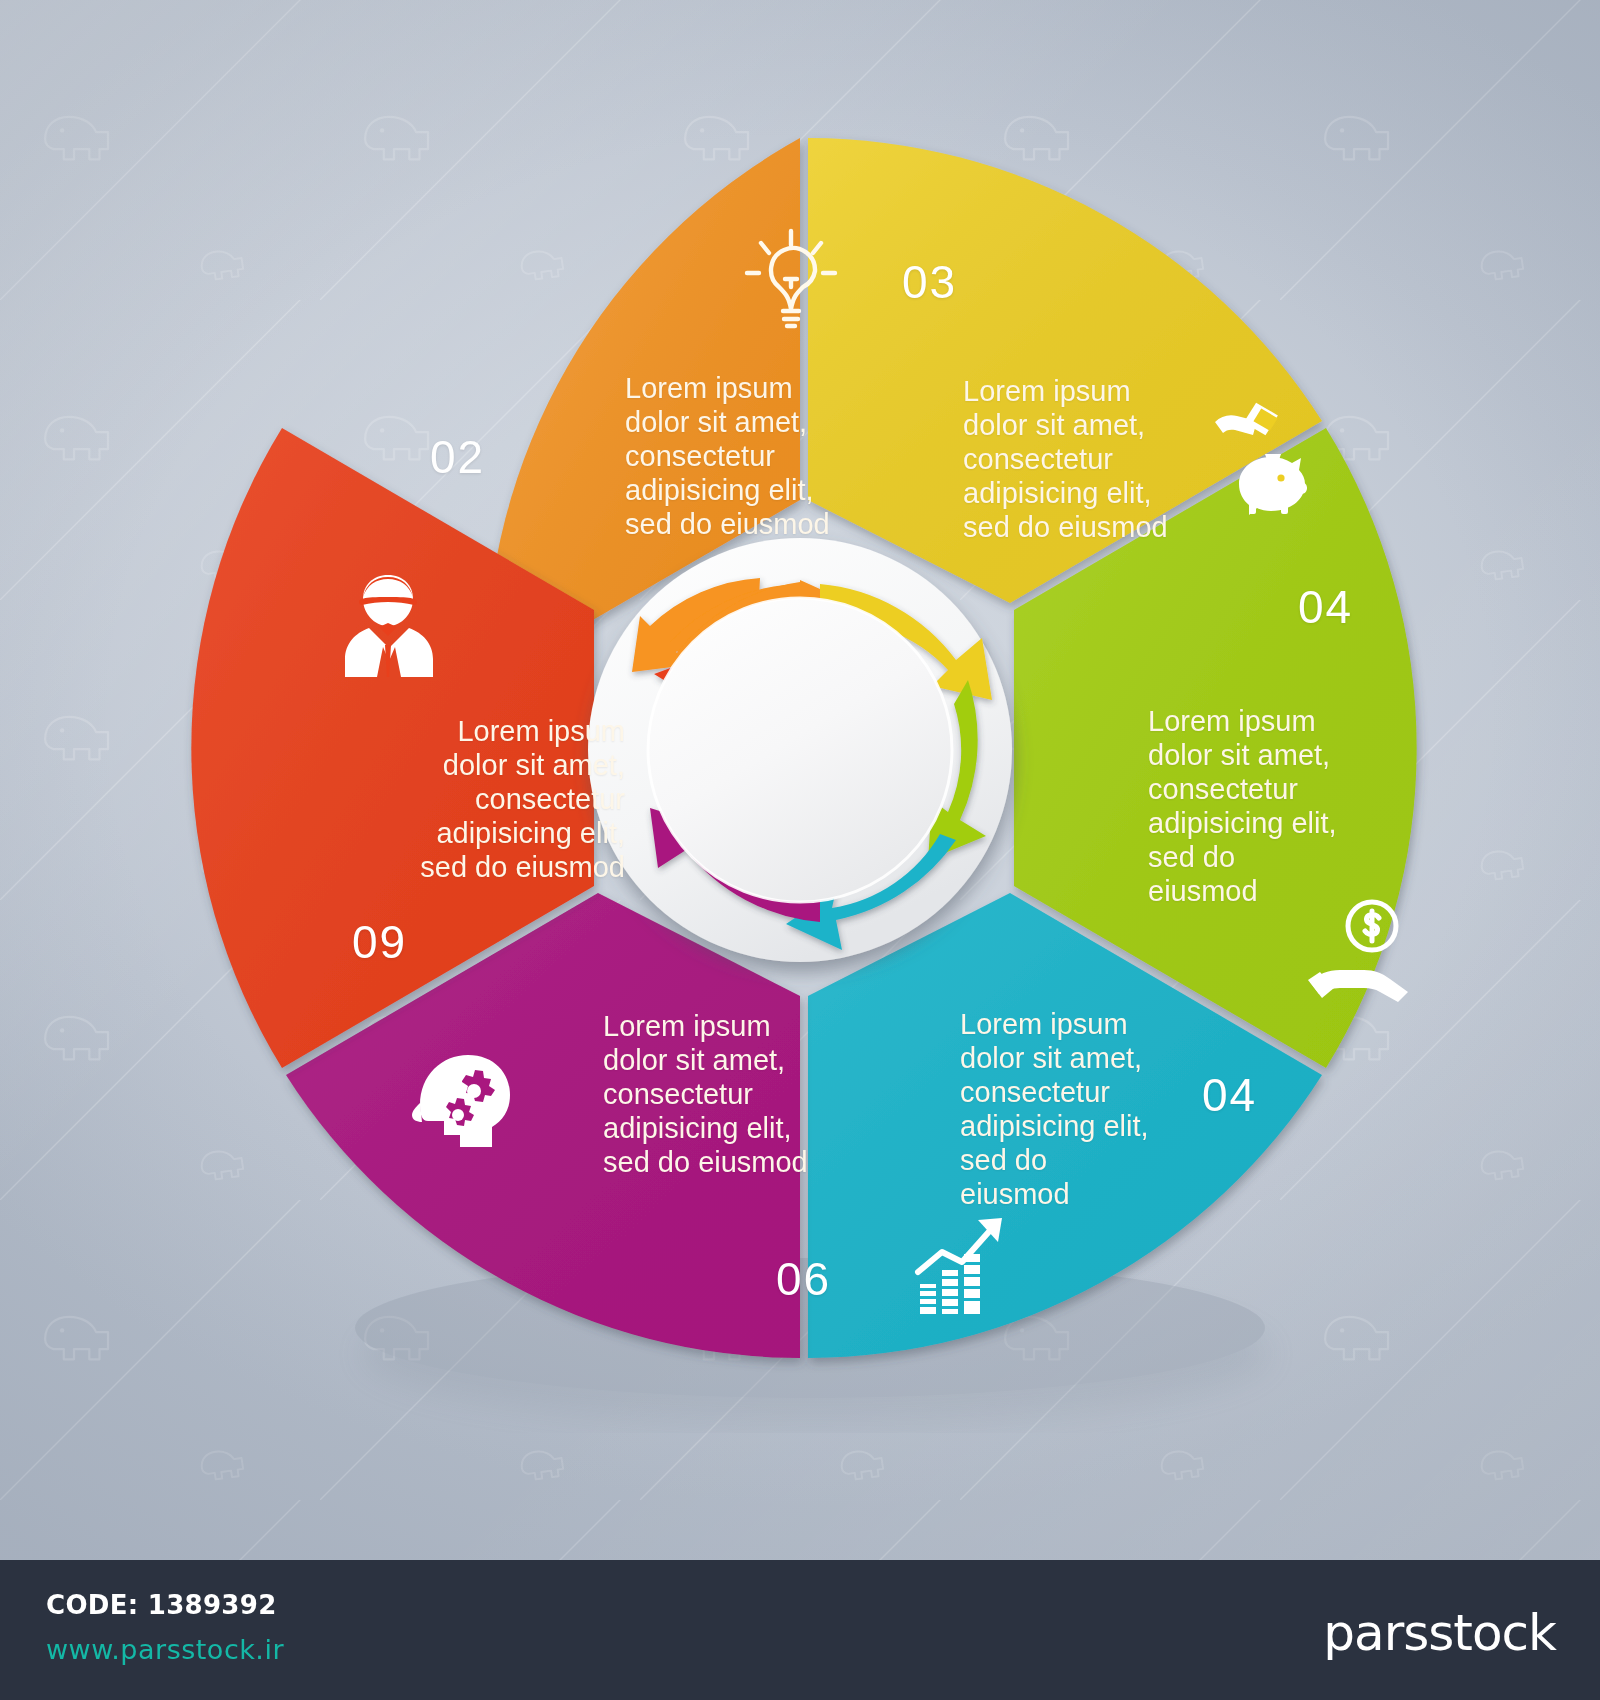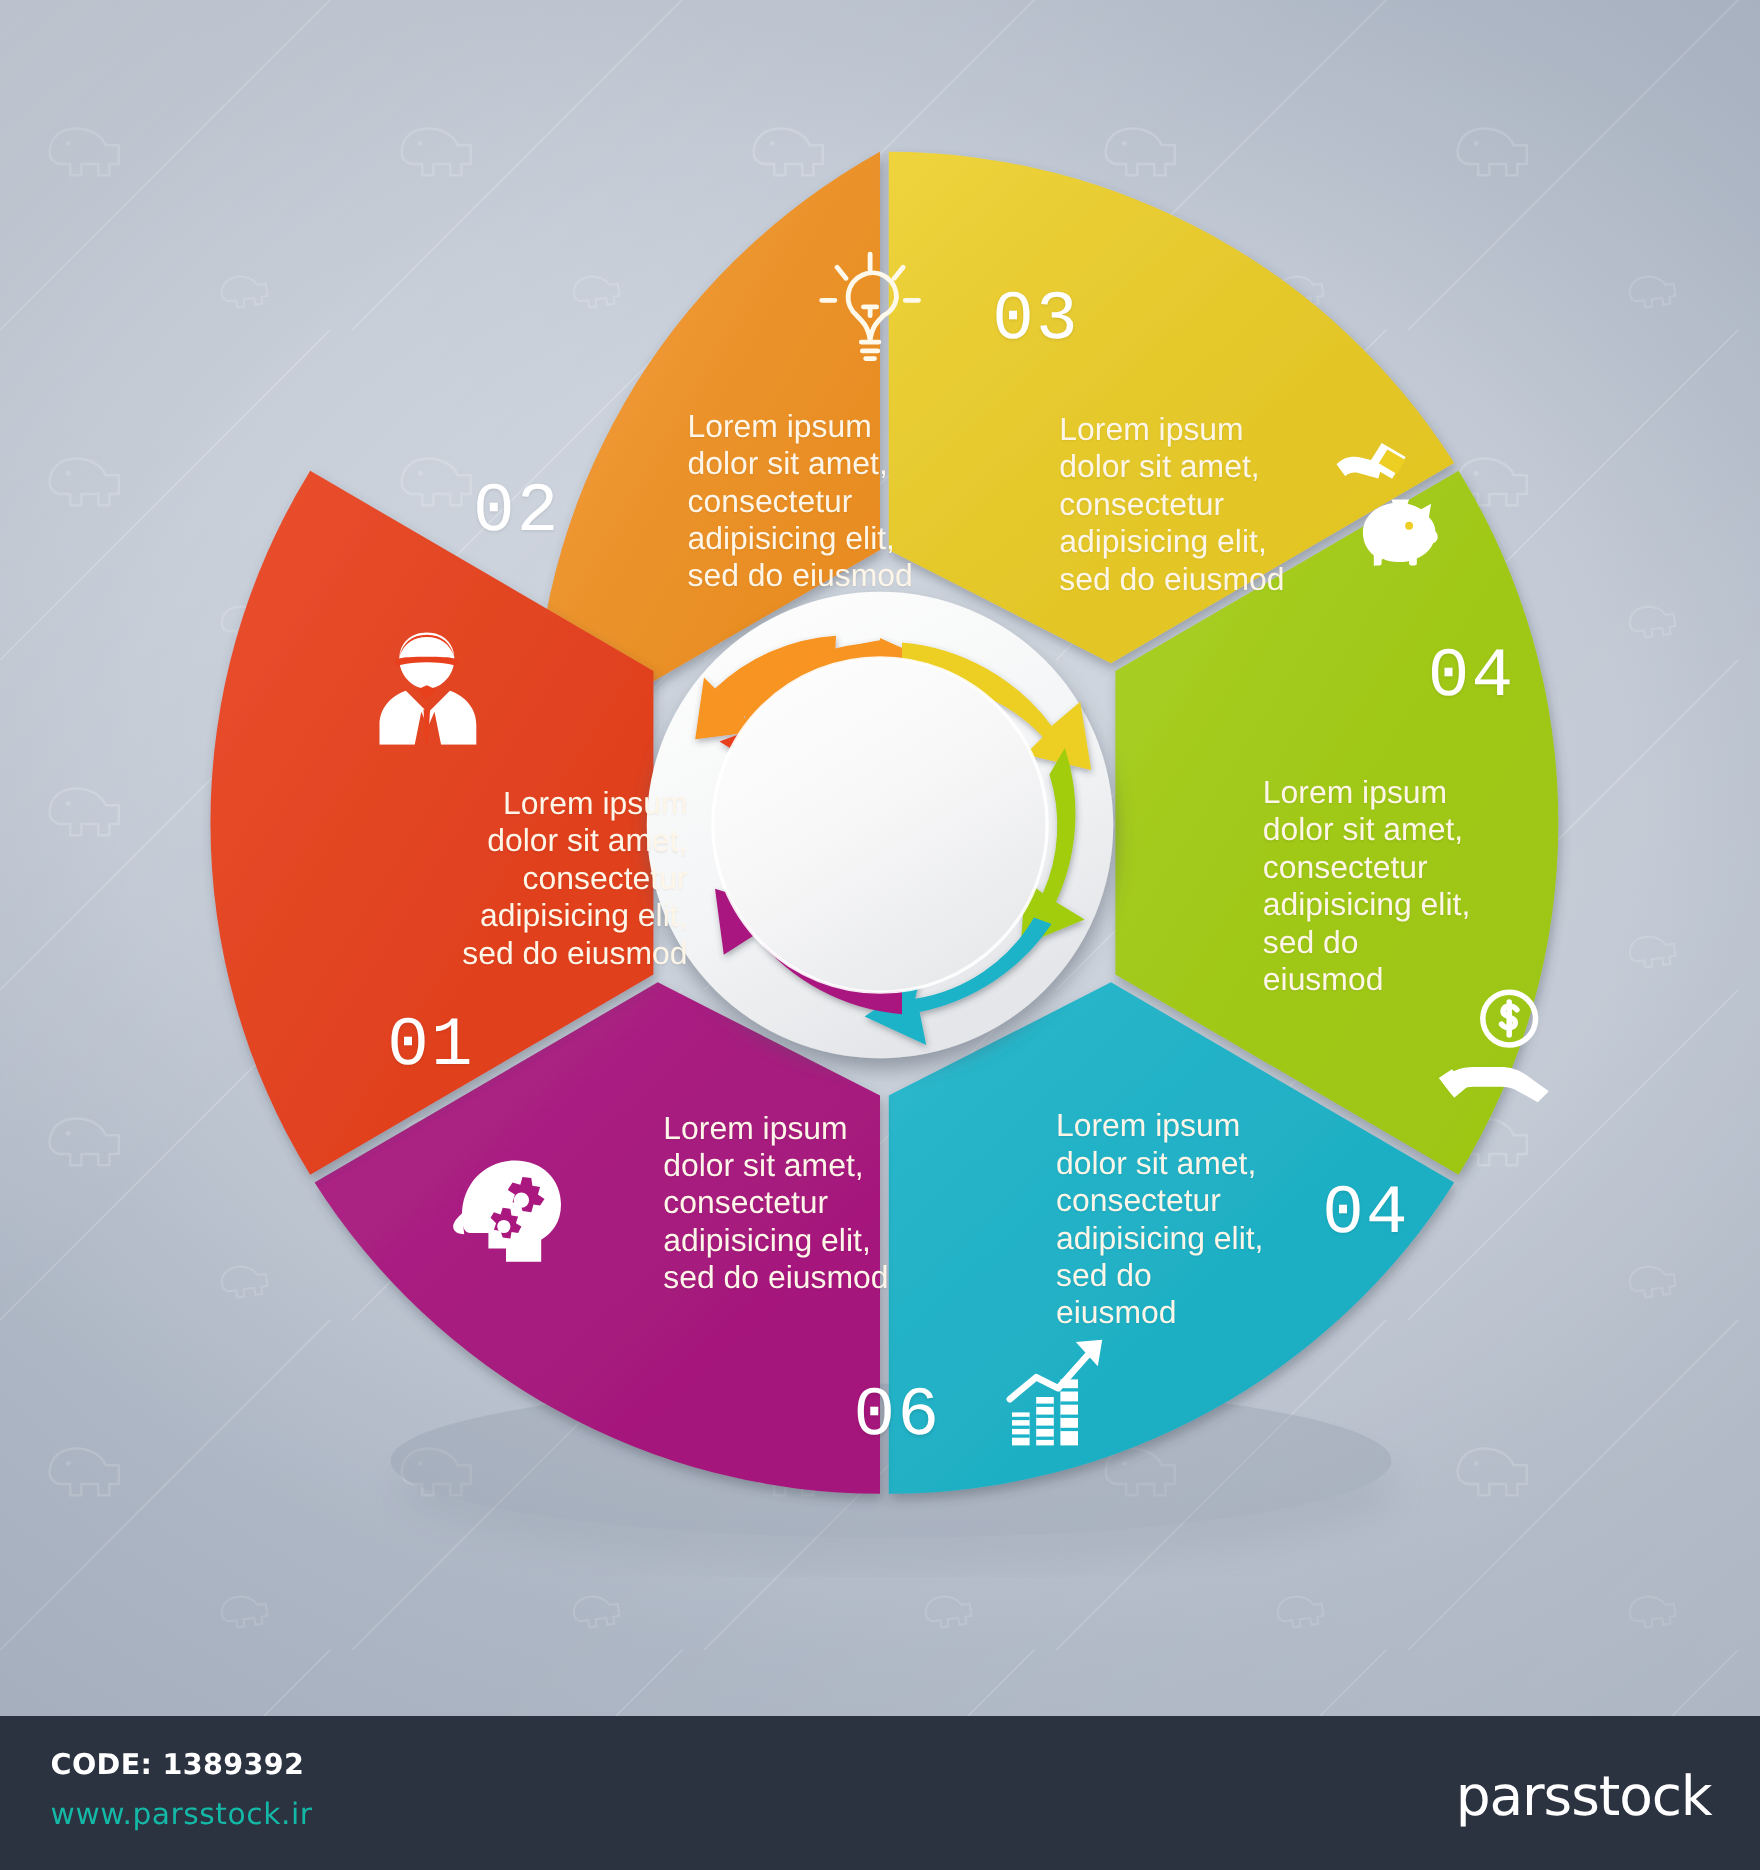--- a/index.html
+++ b/index.html
@@ -56,22 +56,22 @@
   .wheel-svg{position:absolute;left:0;top:0;}
 
   
   .seg-text{
     position:absolute;color:#fdf6e8;font-size:29px;line-height:1.17;
     font-family:"Liberation Sans", sans-serif;
     white-space:pre-line;
     text-shadow:0 1px 2px rgba(0,0,0,.07);
   }
   .seg-num{
-    position:absolute;color:#ffffff;font-size:63px;
-    font-family:Liberation Mono, monospace;font-weight:300;
+    position:absolute;color:#ffffff;font-size:46px;
+    font-family:Liberation Sans, sans-serif;font-weight:300;
     letter-spacing:2px;
     text-shadow:0 1px 3px rgba(0,0,0,.10);
   }
   .seg-icon{position:absolute;}
 
   
   .t01{left:290px;top:655px;text-align:right;width:215px;}
   .t02{left:505px;top:312px;text-align:left;width:205px;}
   .t03{left:843px;top:315px;text-align:left;width:205px;}
   .t04{left:1028px;top:645px;text-align:left;width:200px;}
@@ -368,21 +368,21 @@
             <path d="M54 36l4-6 7 2 2-7 8 1 1 7 7 1-2 7 6 4-4 6-6-1-2 7-8-1-2-7-7-1 2-7-6-4z"></path>
             <circle cx="66" cy="46" r="7" fill="#ffffff"></circle>
             <path d="M38 62l3-5 6 2 2-6 7 1 1 6 6 1-2 6 5 3-3 6-6-1-1 6-7-1-2-6-6-1 2-6-5-5z"></path>
             <circle cx="50" cy="70" r="6" fill="#ffffff"></circle>
           </g>
           <path d="M12 58c-4 4-8 8-8 12 0 5 5 7 10 7" fill="#ffffff"></path>
         </g>
       </svg>
     </div>
 
-    <div class="seg-num n01">01</div>
+    <div class="seg-num n01">09</div>
     <div class="seg-num n02">02</div>
     <div class="seg-num n03">03</div>
     <div class="seg-num n04">04</div>
     <div class="seg-num n05">04</div>
     <div class="seg-num n06">06</div>
 
     <div class="seg-text t01">Lorem ipsum
 dolor sit amet,
 consectetur
 adipisicing elit,

